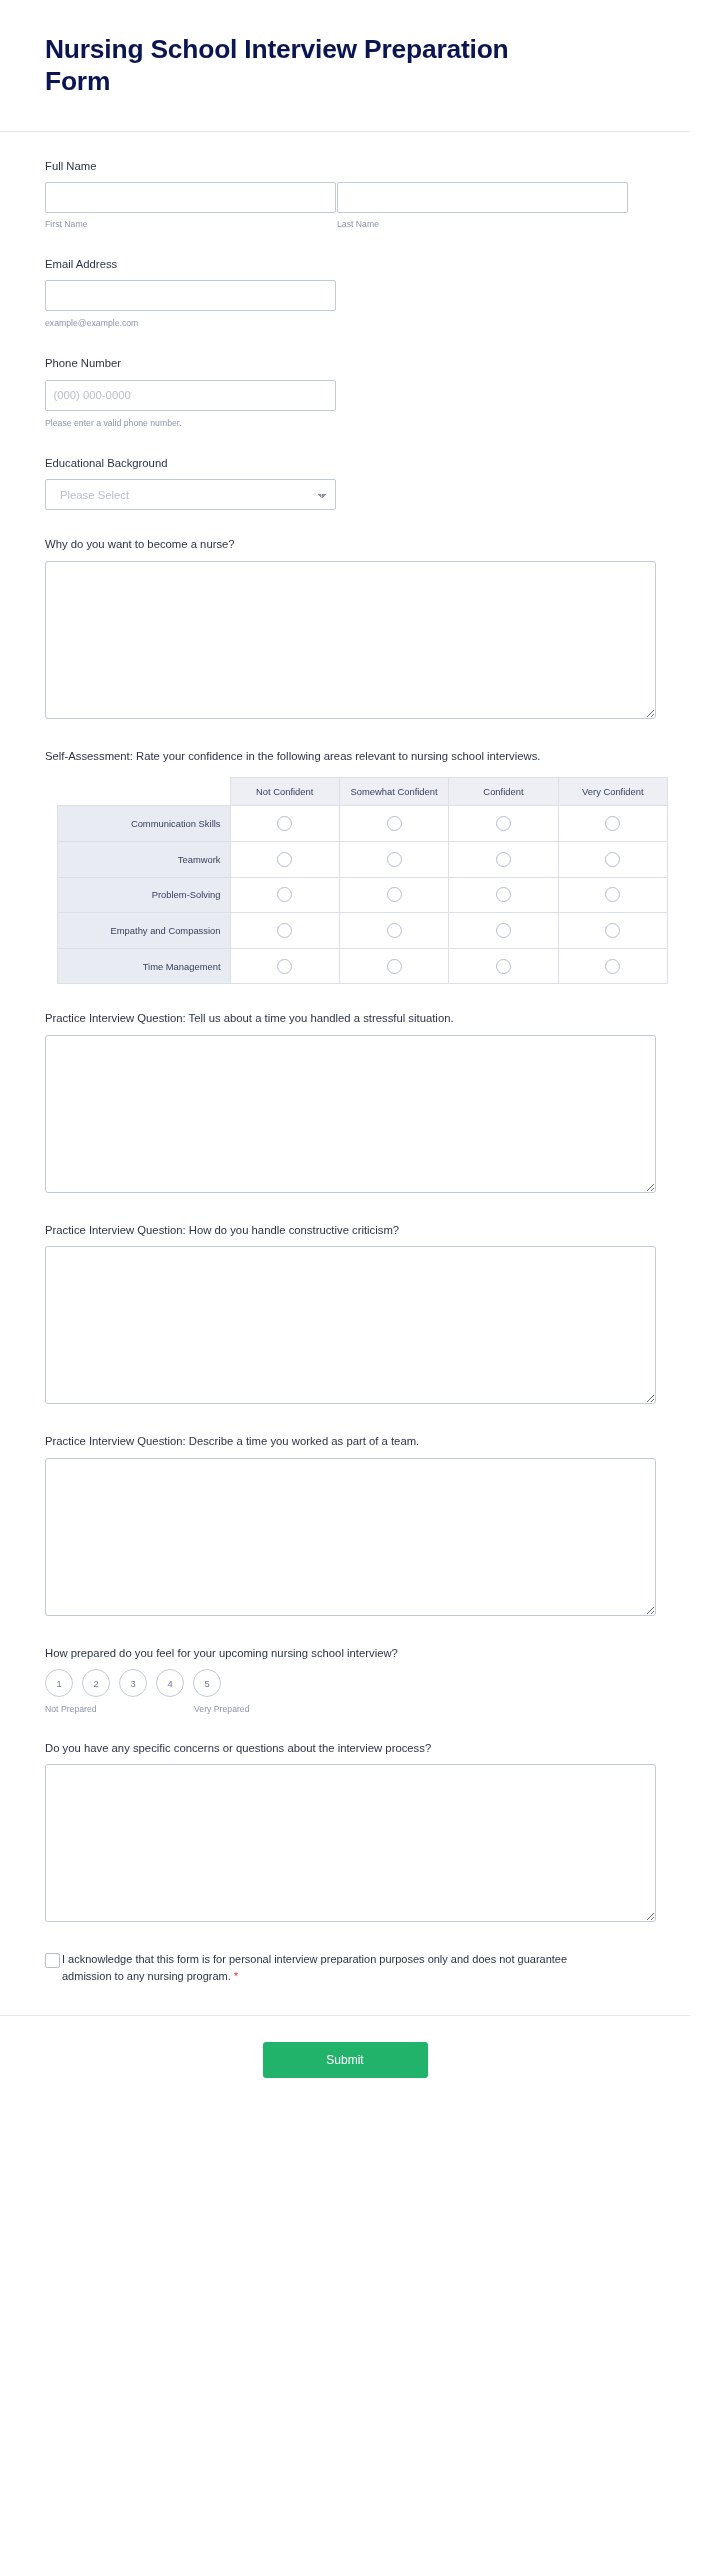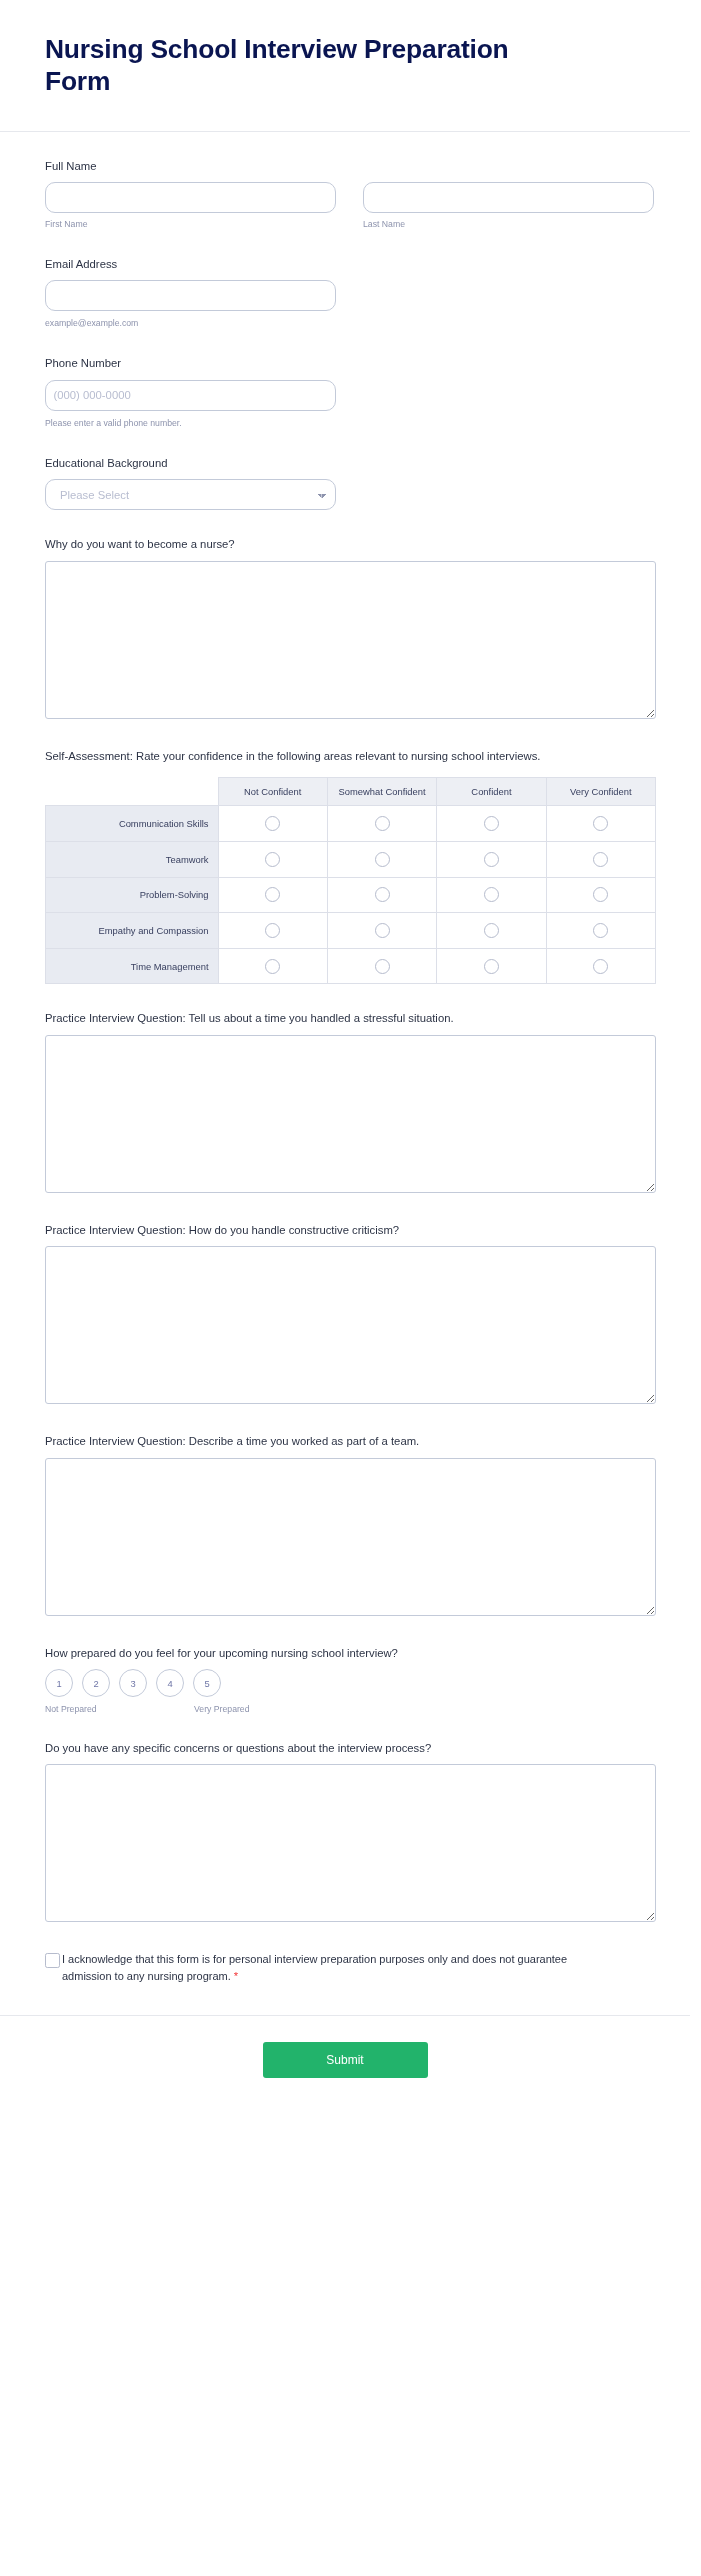--- a/index.html
+++ b/index.html
@@ -70,32 +70,32 @@
   .hint {
     font-size: 8.7px;
     color: #8d93ad;
     margin-top: 6px;
     line-height: 1.4;
   }
   input.txt, select.sel {
     box-sizing: border-box;
     height: 31px;
     border: 0.8px solid #c3cad9;
-    border-radius: 10px;
+    border-radius: 2px;
     background: #ffffff;
     font-size: 11.3px;
     font-family: "Liberation Sans", sans-serif;
     color: #2c3345;
     padding: 0 7.5px;
     outline: none;
   }
   input.txt::placeholder { color: #b8bdd0; }
   .name-row {
     display: flex;
-    gap: 27px;
+    gap: 1px;
     align-items: flex-end;
   }
   .name-col {
     width: 291px;
   }
   .name-col input.txt { width: 291px; }
   .w-half { width: 291px; }
   .w-quarter { width: 291px; }
   select.sel {
     width: 291px;
@@ -124,20 +124,21 @@
     color: #2c3345;
     padding: 6px 7.5px;
     outline: none;
     resize: vertical;
   }
   .ta-tall { height: 158px; }
   
   .matrix-wrap {
     margin-top: 12px;
     width: 611px;
+    margin-left: 12px;
   }
   table.matrix {
     border-collapse: collapse;
     width: 611px;
     table-layout: fixed;
   }
   table.matrix th, table.matrix td {
     border: 0.8px solid #dcdfe8;
   }
   table.matrix th.corner {

